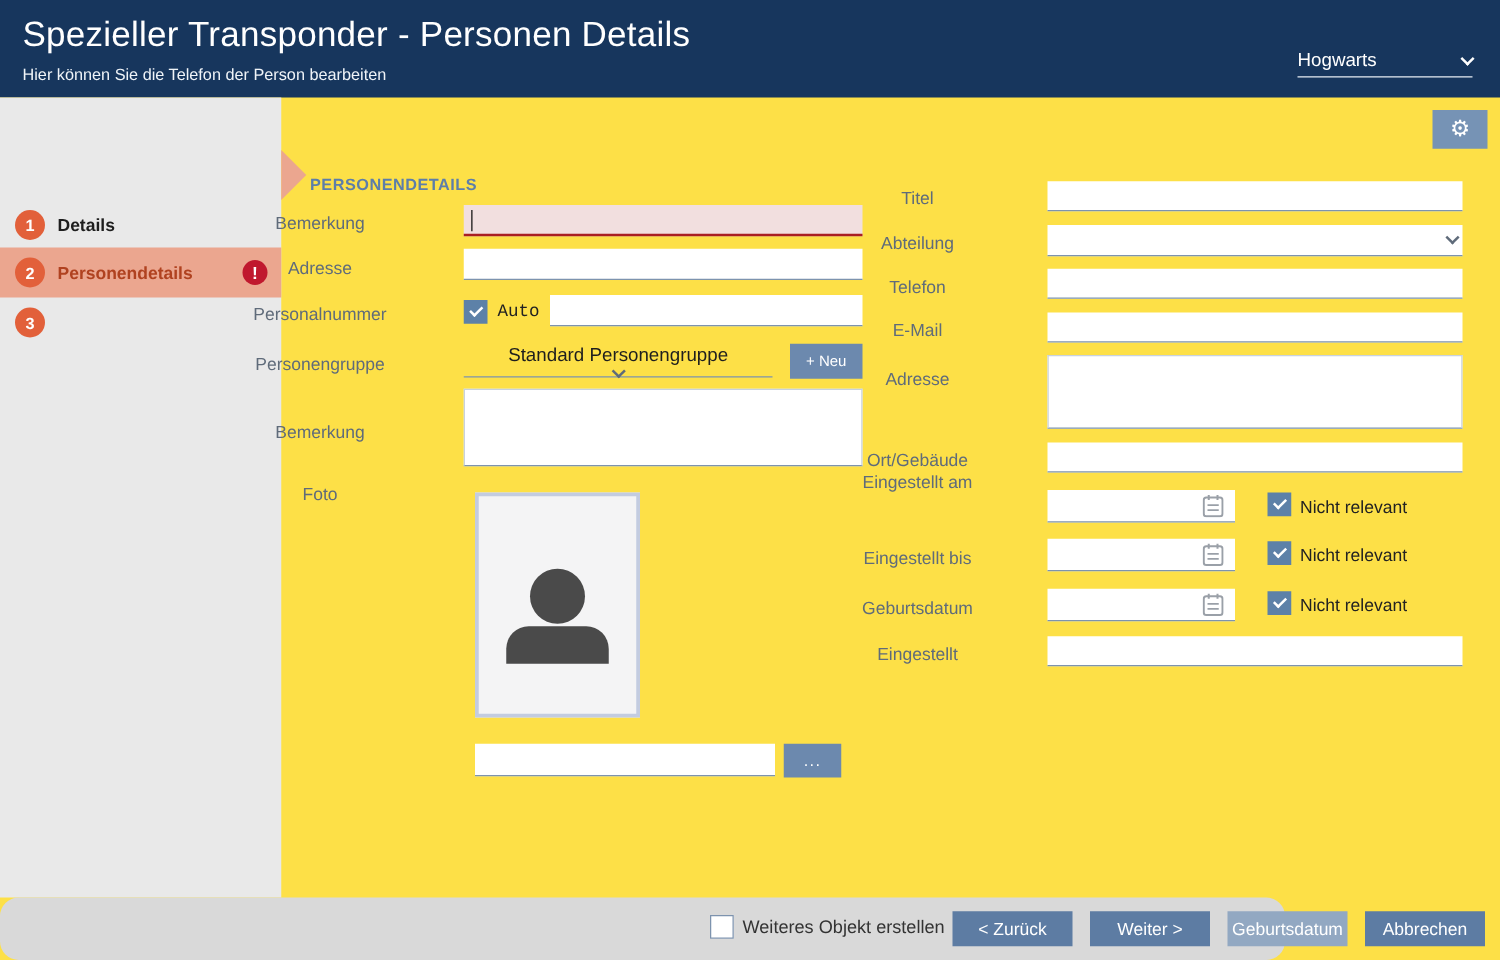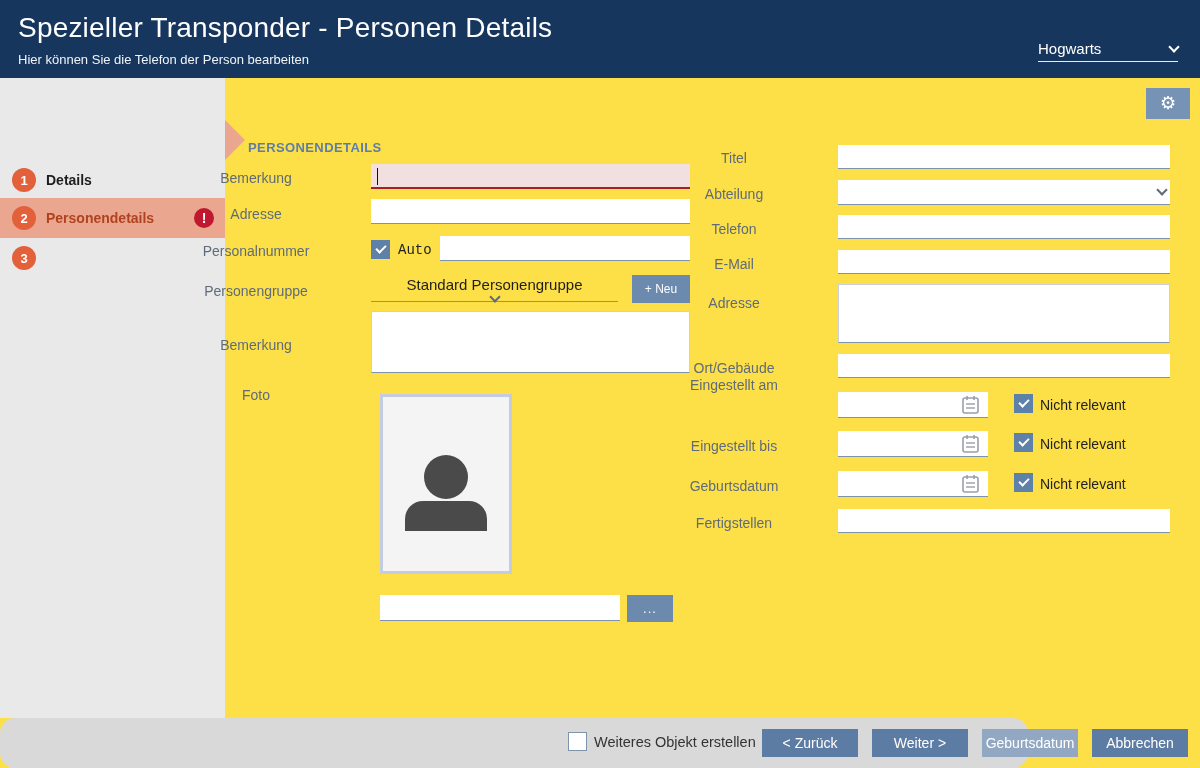--- a/index.html
+++ b/index.html
@@ -194,21 +194,21 @@
       <line x1="5" y1="1" x2="5" y2="5" stroke="#9aa0a8" stroke-width="1.6"></line>
       <line x1="12" y1="1" x2="12" y2="5" stroke="#9aa0a8" stroke-width="1.6"></line>
       <line x1="4" y1="9" x2="13" y2="9" stroke="#9aa0a8" stroke-width="1.4"></line>
       <line x1="4" y1="13" x2="13" y2="13" stroke="#9aa0a8" stroke-width="1.4"></line>
     </svg>
   <span class="cb" style="left:1014px; top:473px;">
       <span class="tick"></span>
     </span>
   <span class="cb-label" style="left:1040px; top:476px;">Nicht relevant</span>
 
-  <label class="flabel rcol-label" style="top:515px;">Fertigstellen</label>
+  <label class="flabel rcol-label" style="top:515px;">Eingestellt</label>
   <input class="tfield rfield" style="top: 509px;">
 
   <div class="footer">
     <span class="cb cb-off"></span>
     <span class="cb-label">Weiteres Objekt erstellen</span>
     <button class="btn btn-back">&lt; Zurück</button>
     <button class="btn btn-next">Weiter &gt;</button>
     <button class="btn btn-finish">Geburtsdatum</button>
     <button class="btn btn-cancel">Abbrechen</button>
   </div>

